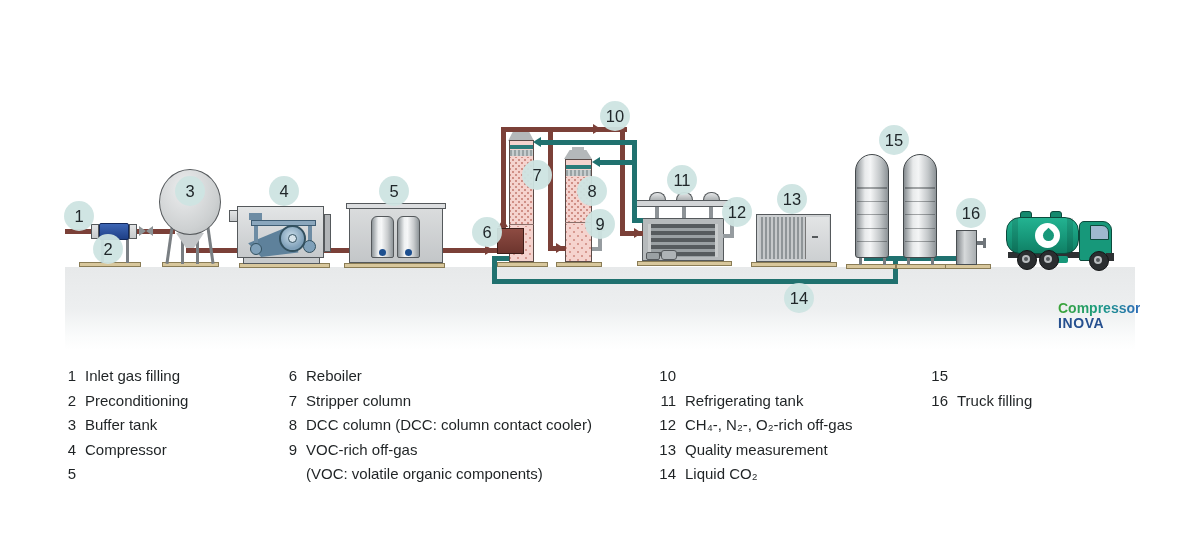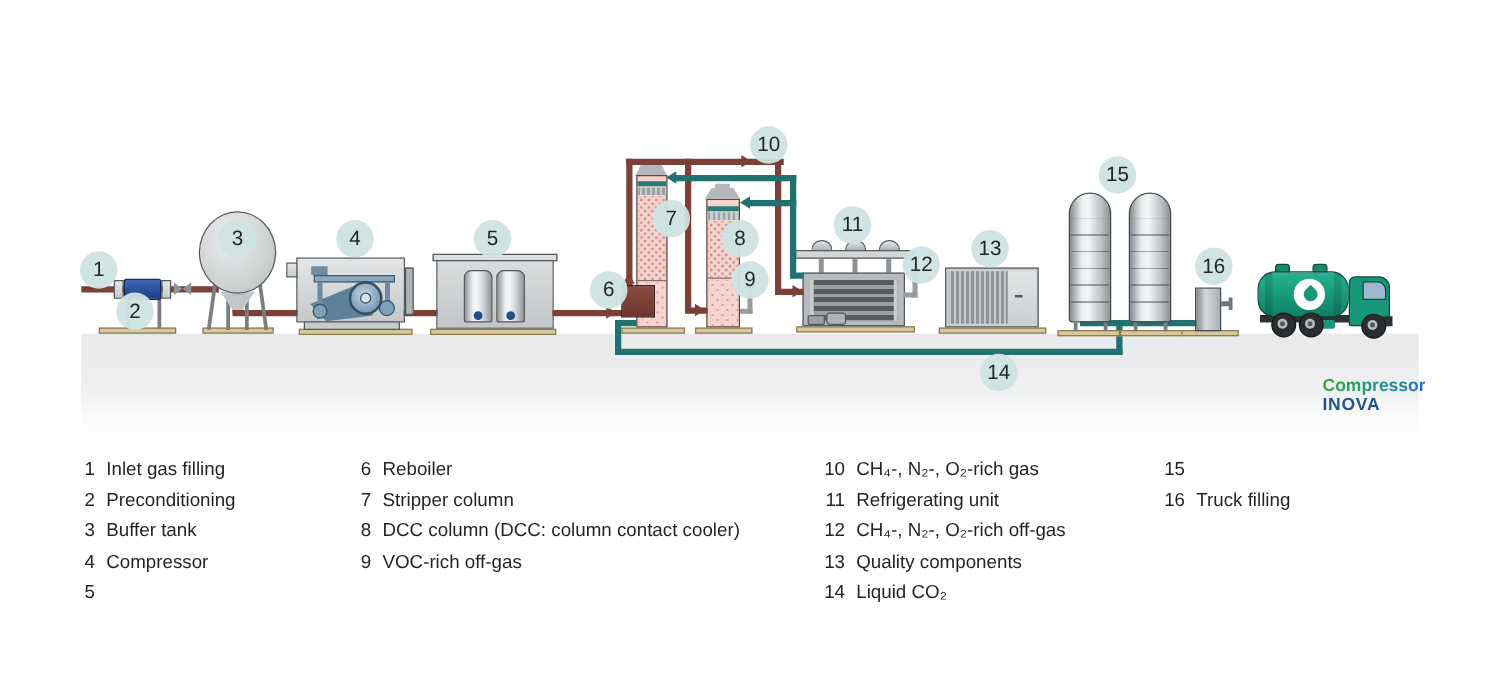--- a/index.html
+++ b/index.html
@@ -279,38 +279,38 @@
     <div class="lrow">
         <span class="lnum">8</span>
         <span class="llab">DCC column (DCC: column contact cooler)</span>
       </div>
     <div class="lrow">
         <span class="lnum">9</span>
         <span class="llab">VOC-rich off-gas</span>
       </div>
     <div class="lrow">
         <span class="lnum"></span>
+        <span class="llab">(VOC: volatile organic components)</span>
       </div>
   </div>
   <div class="lcol w20" style="left:656px;">
     <div class="lrow">
         <span class="lnum">10</span>
-        <span class="llab">CH₄-, N₂-, O₂-rich gas</span>
       </div>
     <div class="lrow">
         <span class="lnum">11</span>
-        <span class="llab">Refrigerating unit</span>
+        <span class="llab">Refrigerating tank</span>
       </div>
     <div class="lrow">
         <span class="lnum">12</span>
         <span class="llab">CH₄-, N₂-, O₂-rich off-gas</span>
       </div>
     <div class="lrow">
         <span class="lnum">13</span>
-        <span class="llab">Quality components</span>
+        <span class="llab">Quality measurement</span>
       </div>
     <div class="lrow">
         <span class="lnum">14</span>
         <span class="llab">Liquid CO₂</span>
       </div>
   </div>
   <div class="lcol w20" style="left:928px;">
     <div class="lrow">
         <span class="lnum">15</span>
       </div>

